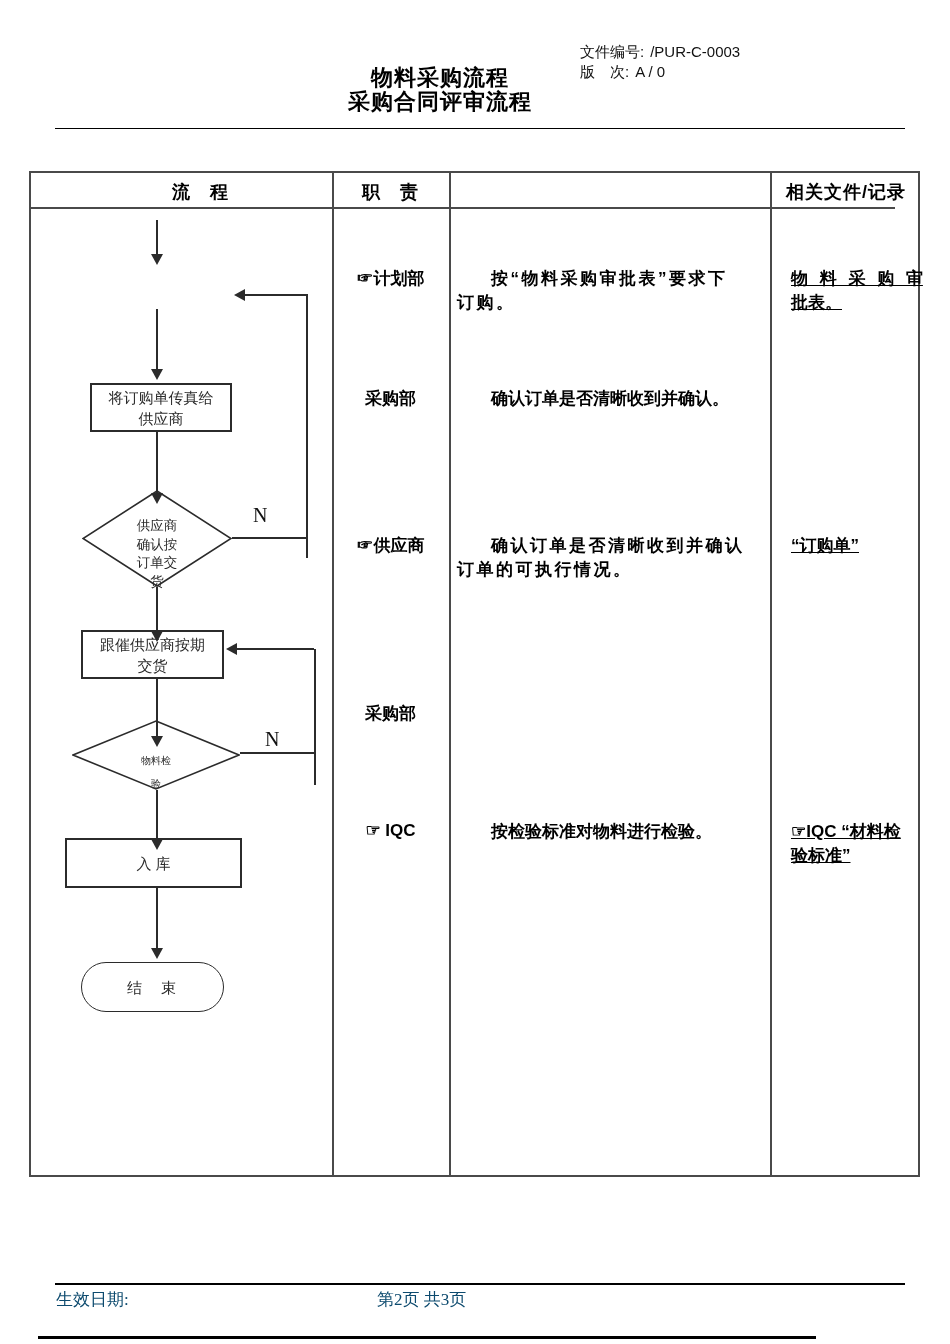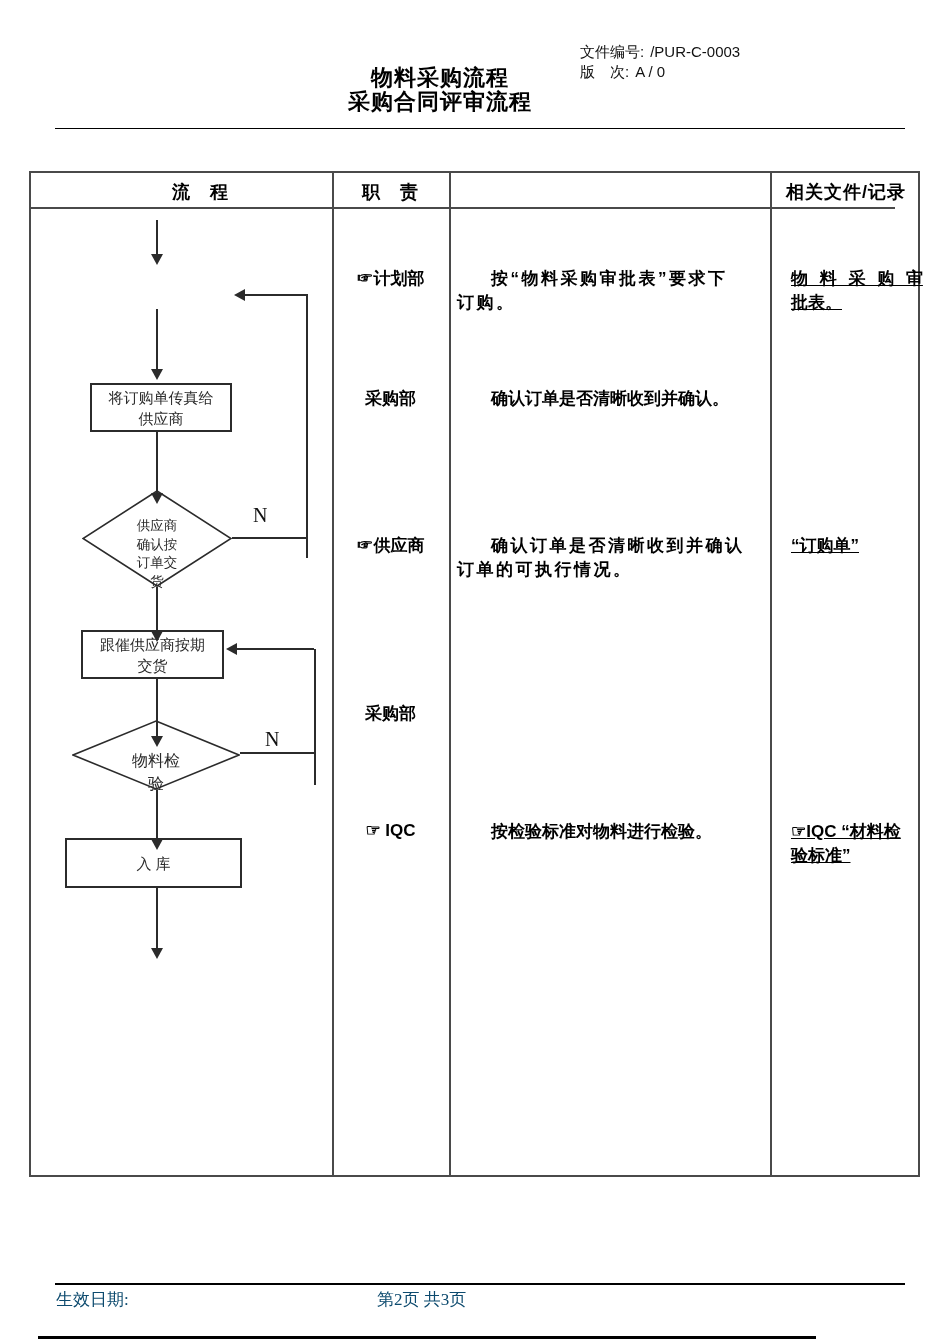--- a/index.html
+++ b/index.html
@@ -128,33 +128,36 @@
     <div class="fline hline" style="left:204px;top:475px;width:79px"></div>
     <div class="ah-left" style="left:195px;top:470px"></div>
     <div class="nlbl" style="left:234px;top:555px">N</div>
 
     <div class="fline vline" style="left:125px;top:506px;height:57px"></div>
     <div class="ah-down" style="left:120px;top:563px"></div>
 
     <svg class="dwrap" style="left:41px;top:547px" width="168" height="70">
       <polygon points="84,1 167,35 84,69 1,35" fill="#ffffff" stroke="#2b2b2b" stroke-width="1.6"></polygon>
     </svg>
-    <div class="dtext ml" style="left:41px;top:576px;width:168px;font-size:16px;line-height:23px">物料检
+    <div class="dtext ml" style="left:41px;top:576px;width:168px;font-size:10px;line-height:23px">物料检
 验</div>
 
     <div class="fline vline" style="left:125px;top:617px;height:49px"></div>
     <div class="ah-down" style="left:120px;top:666px"></div>
 
     <div class="fbox" style="left:34px;top:665px;width:177px;height:50px">
       <span class="txt">入 库</span>
     </div>
 
     <div class="fline vline" style="left:125px;top:715px;height:60px"></div>
     <div class="ah-down" style="left:120px;top:775px"></div>
 
+    <div class="fbox endcap" style="left:50px;top:789px;width:143px;height:50px">
+      <span class="txt">结　束</span>
+    </div>
 
     <div class="duty" style="top:94px"><span class="hand">☞</span><span>计划部</span></div>
     <div class="duty" style="top:214px"><span class="hand"></span><span>采购部</span></div>
     <div class="duty" style="top:361px"><span class="hand">☞</span><span>供应商</span></div>
     <div class="duty" style="top:529px"><span class="hand"></span><span>采购部</span></div>
     <div class="duty" style="top:647px"><span class="hand">☞</span><span> IQC</span></div>
 
     <div class="work ml sp25" style="top:94px">按“物料采购审批表”要求下
 订购。</div>
     <div class="work ml" style="top:214px">确认订单是否清晰收到并确认。</div>

